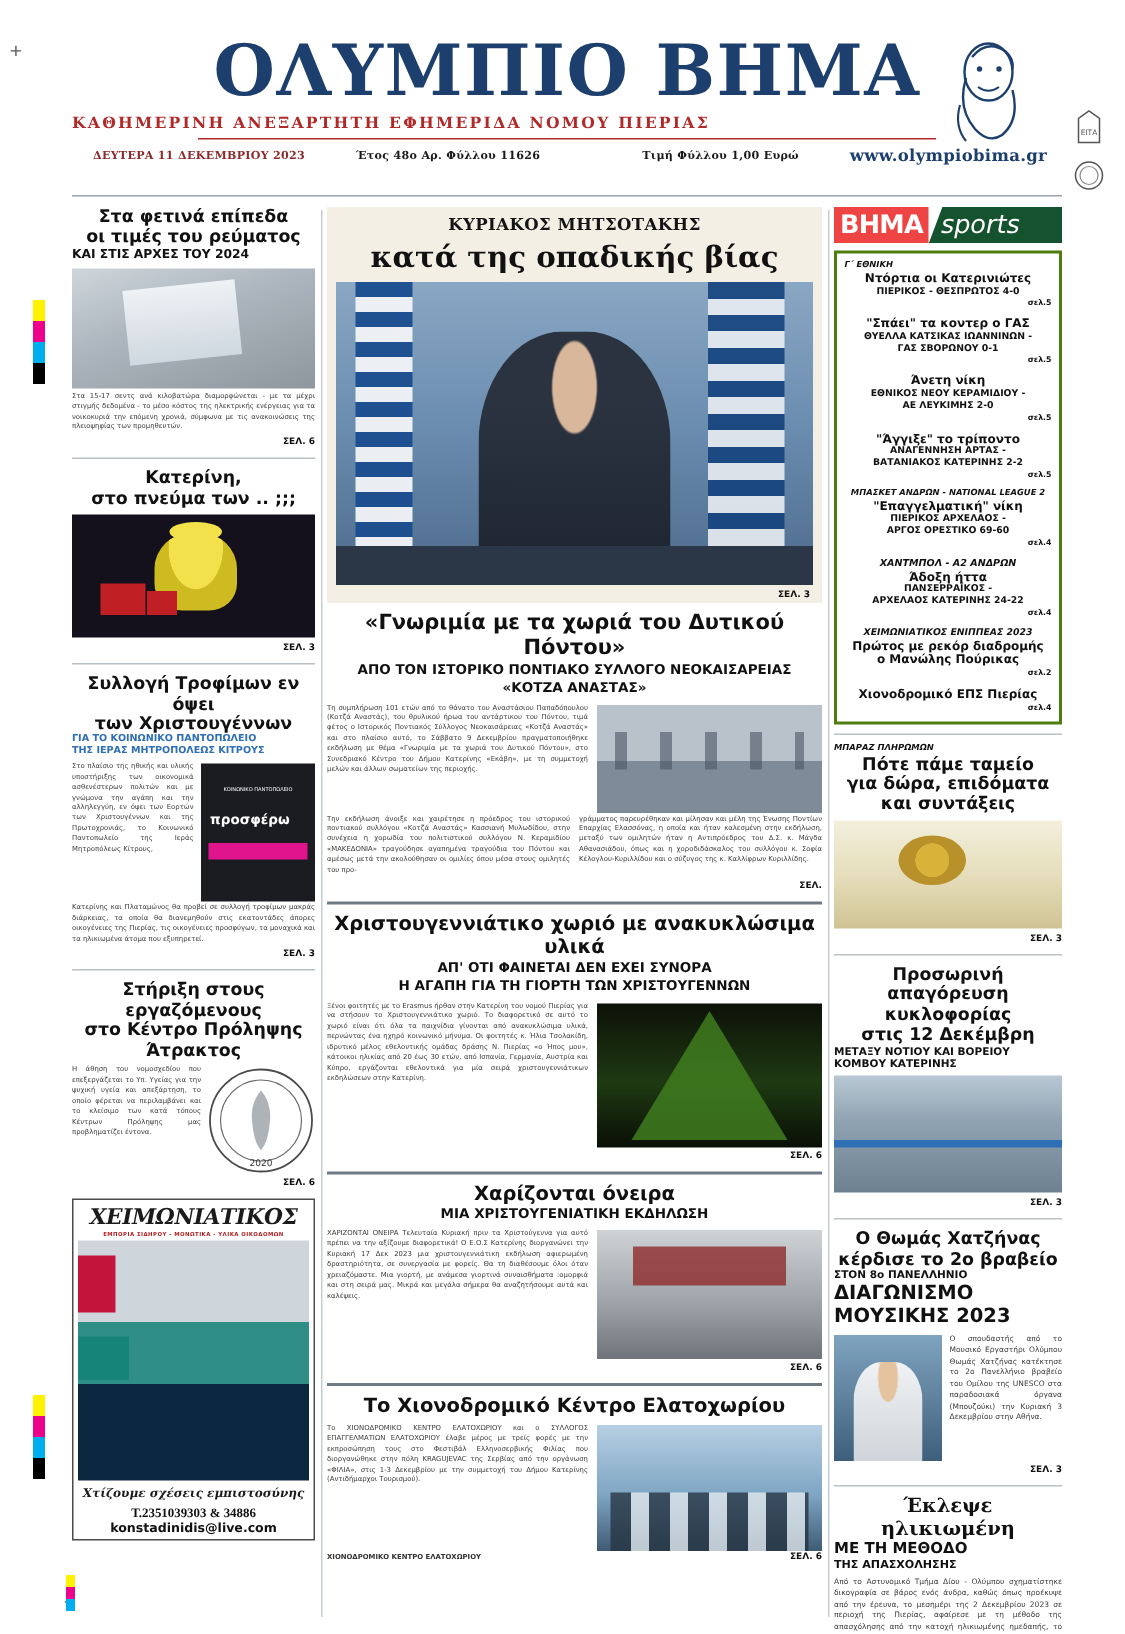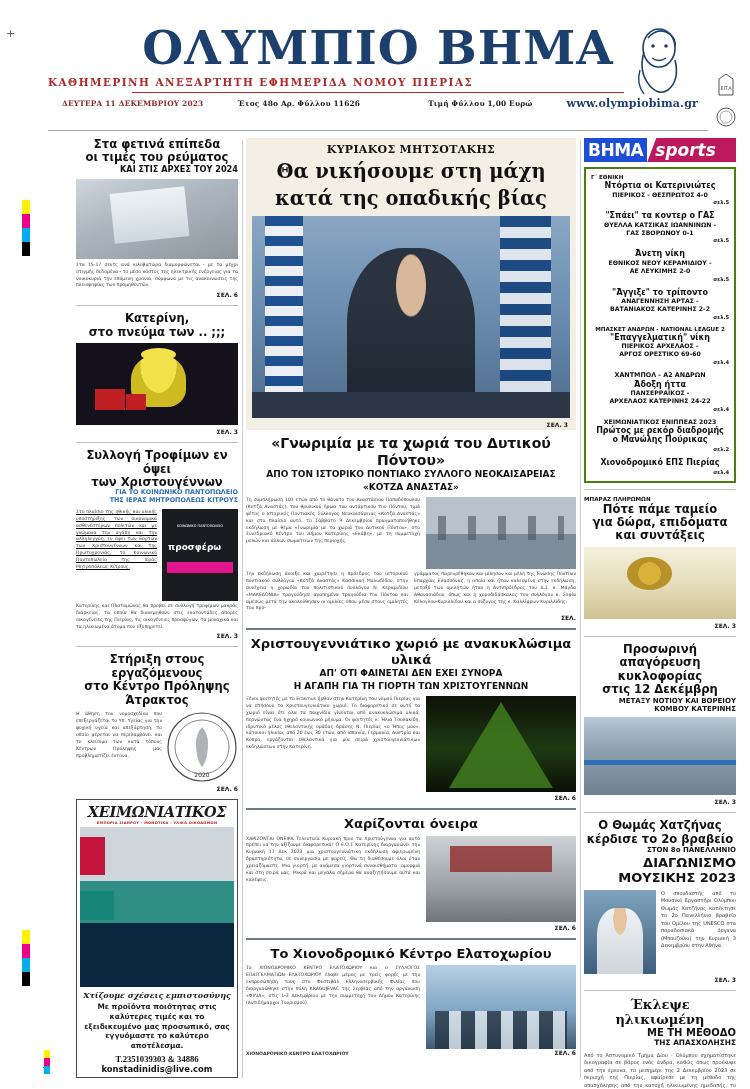--- a/index.html
+++ b/index.html
@@ -39,37 +39,37 @@
   }
   .mast-info .mi-date{color:#8c2b2b; flex:0 0 auto;}
   .mast-info .mi-mid{flex:1 1 auto; text-align:center;}
   .mast-info .mi-web{flex:0 0 auto; color:#1d3f6e; font-size:11px;}
   .mast-bottom-rule{position:absolute; left:48px; top:130px; width:660px; border-top:1.3px solid #9aa4ad;}
 
   .zeus { position:absolute; right:18px; top:-6px; width:62px; height:86px; }
   .stamp { position:absolute; right:-28px; width:20px; height:26px; }
 
   
-  .cols { position:absolute; left:48px; top:138px; width:660px; height:940px;margin-left:28px; }
+  .cols { position:absolute; left:48px; top:138px; width:660px; height:940px; }
   .col { position:absolute; top:0; }
   .col-left  { left:0;     width:162px; }
   .col-mid   { left:170px; width:330px; }
   .col-right { left:508px; width:152px; }
 
   .vrule { position:absolute; top:2px; bottom:0; border-left:1px solid #c6ccd2; }
   .vr1 { left:166px; }
   .vr2 { left:504px; }
 
   
   .blk { margin-bottom:7px; }
   .hr { border-top:1px solid #b9c0c6; margin:6px 0 6px 0; }
   .hr-thick { border-top:2px solid #6f7a84; margin:6px 0; }
   .hl { font-weight:700; color:#111; text-align:center; line-height:1.16; }
   .hl-l { font-size:11.6px; }
-  .sub-l { font-size:8.2px; font-weight:700; text-align:right; line-height:1.2; color:#111; }
+  .sub-l { font-size:8.2px; font-weight:700; text-align:left; line-height:1.2; color:#111; }
 
   .photo { width:100%; background:#d9dde1; display:block; position:relative;
            overflow:hidden; margin:4px 0 3px 0; }
   .body-txt { font-size:4.6px; line-height:1.5; color:#3a3a3a; text-align:justify; }
   .sel { font-size:6px; font-weight:700; color:#111; text-align:right; margin-top:2px; }
 
   
   .l-photo-1 { height:80px; background:linear-gradient(160deg,#cfd6dc 0%,#aeb7bf 40%,#8e969e 100%); }
   .l-photo-1::after{content:"";position:absolute;left:22%;top:14%;width:46%;height:62%;
       background:linear-gradient(180deg,#eef2f5,#cfd8e0);transform:rotate(-6deg);}
@@ -110,28 +110,28 @@
   .p-dreams::after{content:"";position:absolute;left:16%;top:12%;width:68%;height:30%;background:#8e2b2b;opacity:.8;}
   .p-ski{height:84px;background:linear-gradient(180deg,#b7cfe2 0%,#7fa6c4 55%,#3f5b74 100%);position:relative;overflow:hidden;}
   .p-ski::after{content:"";position:absolute;left:6%;bottom:0;width:88%;height:46%;
     background:repeating-linear-gradient(90deg,#23303d 0 14px,#e8edf1 14px 26px);opacity:.75;}
   .p-food{width:76px;height:92px;background:#1b1b22;position:relative;overflow:hidden;flex:0 0 76px;margin-left:5px;}
   .p-food .band{position:absolute;left:6%;top:58%;width:88%;height:12%;background:#e0148c;}
   .p-food .tbig{position:absolute;left:8%;top:36%;color:#fff;font-size:9px;font-weight:700;}
 
   
   .bhma-logo{display:flex;align-items:stretch;height:24px;margin-bottom:5px;}
-  .bhma-a{background:#1d4ed8;color:#fff;font-size:17px;font-weight:700;
+  .bhma-a{background:#ef4444;color:#fff;font-size:17px;font-weight:700;
     padding:0 4px;display:flex;align-items:center;letter-spacing:-.5px;
     font-family:"DejaVu Sans","Liberation Sans",sans-serif;}
-  .bhma-b{background:#be185d;color:#fff;font-size:17px;font-style:italic;font-weight:700;
+  .bhma-b{background:#14532d;color:#fff;font-size:17px;font-style:italic;font-weight:400;
     padding:0 6px 0 8px;display:flex;align-items:center;flex:1;
     clip-path:polygon(9px 0,100% 0,100% 100%,0 100%);}
   .sports-box{border:2px solid #4d7c0f; padding:5px 5px 6px 5px;}
-  .sp-cat{font-size:5.6px;font-weight:700;color:#111;margin-bottom:1px;}
+  .sp-cat{font-size:5.6px;font-weight:700;color:#111;margin-bottom:1px;font-style:italic;}
   .sp-item{margin-bottom:6px;}
   .sp-h{font-size:8px;font-weight:700;color:#111;text-align:center;line-height:1.2;}
   .sp-d{font-size:6.2px;font-weight:700;color:#111;text-align:center;line-height:1.25;}
   .sp-p{font-size:5.2px;font-weight:700;color:#111;text-align:right;margin-top:1px;}
 
   .r-money{height:72px;background:linear-gradient(180deg,#f3efdc 0%,#e4dcb8 55%,#cfc393 100%);position:relative;overflow:hidden;}
   .r-money::after{content:"";position:absolute;left:28%;top:14%;width:30%;height:46%;
     background:radial-gradient(circle,#d9b23a 0 40%,#b8912a 41% 100%);border-radius:50%;}
   .r-road{height:78px;background:linear-gradient(180deg,#b9c8d4 0%,#8fa2b1 40%,#6e8190 100%);position:relative;overflow:hidden;}
   .r-road::after{content:"";position:absolute;left:0;top:54%;width:100%;height:7%;background:#2f6fb5;}
@@ -240,21 +240,21 @@
         </div>
         <div class="sel">ΣΕΛ. 3</div>
       </div>
       <div class="hr"></div>
 
       <div class="blk">
         <div class="hl hl-l">Συλλογή Τροφίμων εν όψει</div>
         <div class="hl hl-l">των Χριστουγέννων</div>
         <div class="sub-l" style="color:#2f6fb5;font-size:6.4px">ΓΙΑ ΤΟ ΚΟΙΝΩΝΙΚΟ ΠΑΝΤΟΠΩΛΕΙΟ</div>
         <div class="sub-l" style="color:#2f6fb5;font-size:6.4px">ΤΗΣ ΙΕΡΑΣ ΜΗΤΡΟΠΟΛΕΩΣ ΚΙΤΡΟΥΣ</div>
-        <div style="display:flex;margin-top:4px;text-decoration:underline;">
+        <div style="display:flex;margin-top:4px;">
           <div class="body-txt" style="flex:1 1 0">Στο πλαίσιο της ηθικής και υλικής υποστήριξης των οικονομικά ασθενέστερων πολιτών και με γνώμονα την αγάπη και την αλληλεγγύη, εν όψει των Εορτών των Χριστουγέννων και της Πρωτοχρονιάς, το Κοινωνικό Παντοπωλείο της Ιεράς Μητροπόλεως Κίτρους,</div>
           <div class="p-food">
             <div class="tbig">προσφέρω</div>
             <div style="position:absolute;left:6%;top:16%;width:88%;font-size:3.4px;color:#fff;text-align:center;">ΚΟΙΝΩΝΙΚΟ ΠΑΝΤΟΠΩΛΕΙΟ</div>
             <div class="band"></div>
           </div>
         </div>
         <div class="body-txt" style="margin-top:2px">Κατερίνης και Πλαταμώνος θα προβεί σε συλλογή τροφίμων μακράς διάρκειας, τα οποία θα διανεμηθούν στις εκατοντάδες άπορες οικογένειες της Πιερίας, τις οικογένειες προσφύγων, τα μοναχικά και τα ηλικιωμένα άτομα που εξυπηρετεί.</div>
         <div class="sel">ΣΕΛ. 3</div>
       </div>
@@ -277,31 +277,29 @@
       </div>
 
       <div class="ad" style="margin-top:6px">
         <div class="ad-name">ΧΕΙΜΩΝΙΑΤΙΚΟΣ</div>
         <div class="ad-sub">ΕΜΠΟΡΙΑ ΣΙΔΗΡΟΥ - ΜΟΝΩΤΙΚΑ - ΥΛΙΚΑ ΟΙΚΟΔΟΜΩΝ</div>
         <div class="ad-img">
           <div class="bar1"></div>
             <div class="bar2"></div>
         </div>
         <div class="ad-slogan">Χτίζουμε σχέσεις εμπιστοσύνης</div>
-        <div class="ad-body">Με προϊόντα ποιότητας στις καλύτερες τιμές  και το εξειδικευμένο μας προσωπικό, σας εγγυόμαστε το καλύτερο αποτέλεσμα.</div>
         <div class="ad-tel">T.2351039303 &amp; 34886</div>
         <div class="ad-mail">konstadinidis@live.com</div>
       </div>
     </div>
 
     <div class="col col-mid">
 
       <div class="mid-hero">
         <div class="mid-kicker">ΚΥΡΙΑΚΟΣ ΜΗΤΣΟΤΑΚΗΣ</div>
-        <div class="mid-hl">Θα νικήσουμε στη μάχη</div>
         <div class="mid-hl">κατά της οπαδικής βίας</div>
         <div class="hero-photo">
           <div class="flagL"></div>
             <div class="flagR"></div>
           <div class="figure"></div>
             <div class="desk"></div>
         </div>
         <div class="sel" style="padding:1px 2px 2px 0">ΣΕΛ. 3</div>
       </div>
 
@@ -332,20 +330,21 @@
           <div class="im">
             <div class="photo p-xmasvillage" style="margin:0"></div>
           </div>
         </div>
         <div class="sel">ΣΕΛ. 6</div>
       </div>
       <div class="hr-thick"></div>
 
       <div class="blk">
         <div class="mid-hl3">Χαρίζονται όνειρα</div>
+        <div class="mid-sub">ΜΙΑ ΧΡΙΣΤΟΥΓΕΝΙΑΤΙΚΗ ΕΚΔΗΛΩΣΗ</div>
         <div class="two-up">
           <div class="tx body-txt">ΧΑΡΙΖΟΝΤΑΙ ΟΝΕΙΡΑ Τελευταία Κυριακή πριν τα Χριστούγεννα για αυτό πρέπει να την αξίζουμε διαφορετικά! Ο Ε.Ο.Σ Κατερίνης διοργανώνει την Κυριακή 17 Δεκ 2023 μια χριστουγεννιάτικη εκδήλωση αφιερωμένη δραστηριότητα, σε συνεργασία με φορείς. Θα τη διαθέσουμε όλοι όταν χρειαζόμαστε. Μια γιορτή, με ανάμεσα γιορτινά συναισθήματα :ομορφιά και στη σειρά μας. Μικρά και μεγάλα σήμερα θα αναζητήσουμε αυτά και καλέψεις.</div>
           <div class="im">
             <div class="photo p-dreams" style="margin:0"></div>
           </div>
         </div>
         <div class="sel">ΣΕΛ. 6</div>
       </div>
       <div class="hr-thick"></div>
 

